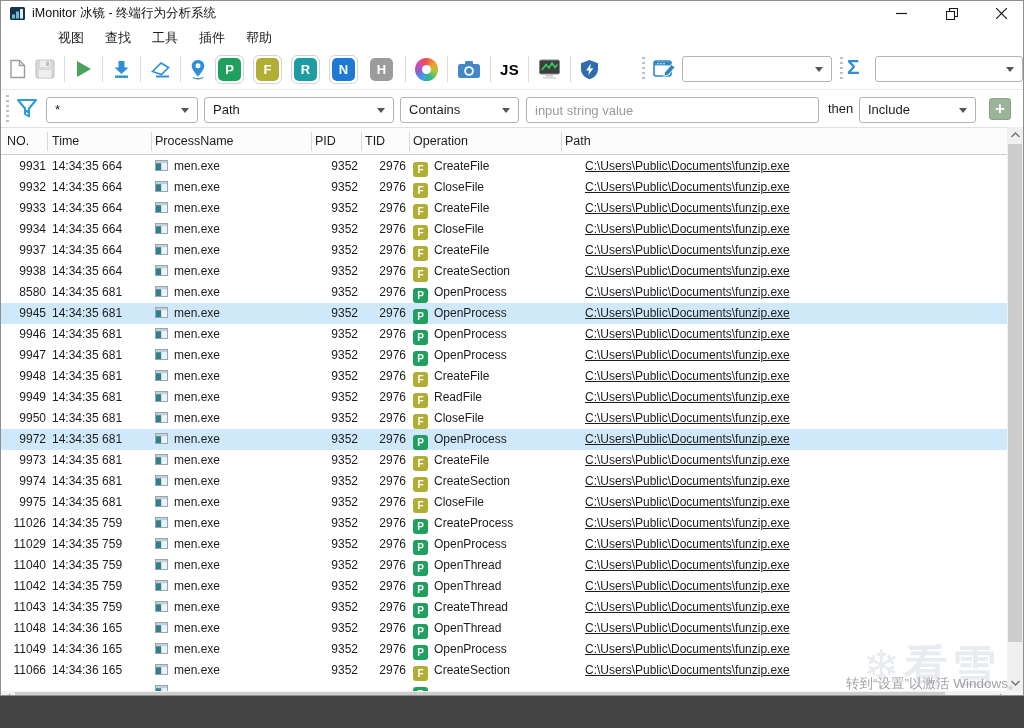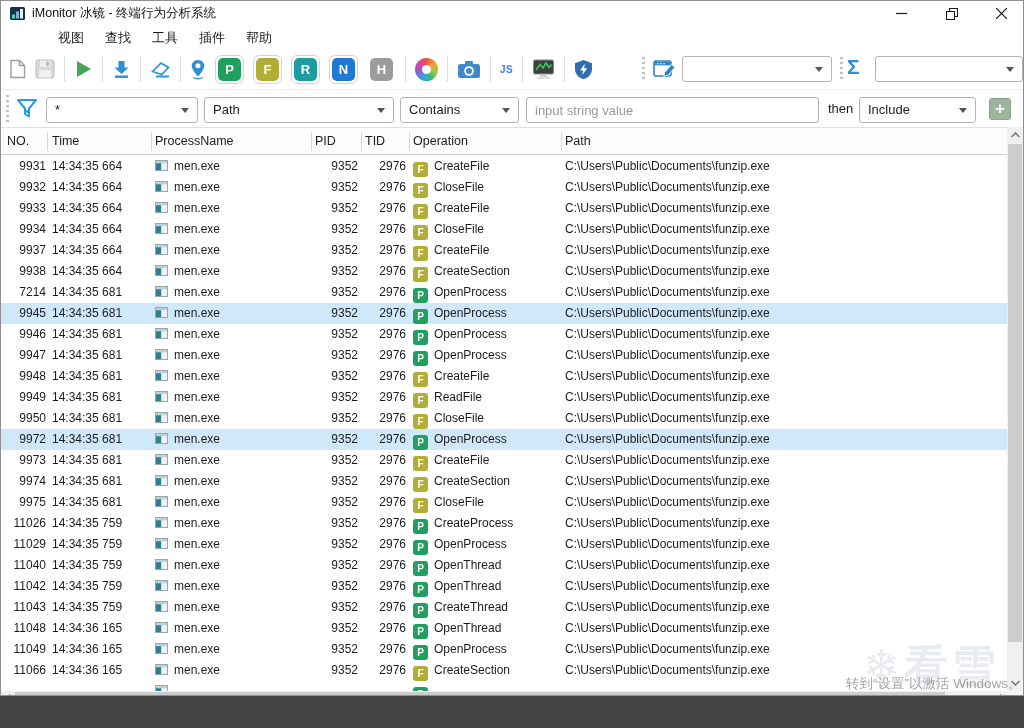--- a/index.html
+++ b/index.html
@@ -25,21 +25,21 @@
   .tb-sep { width:1px; height:26px; background:#dcdcdc; }
   .tb-ico { display:flex; align-items:center; justify-content:center; }
   .lb-wrap { border:1px solid #d4d4d4; border-radius:6px; padding:2px; background:#fff; }
   .lb-wrap.inactive { border-color:transparent; }
   .lb-inner { width:23px; height:23px; border-radius:5px; color:#fff; font-weight:bold; font-size:13px;
               display:flex; align-items:center; justify-content:center; }
   .color-wheel { width:23px; height:23px; border-radius:50%;
      background:conic-gradient(#e8534a,#f0a030,#a8c83a,#35b880,#3aa0e8,#8b5fd0,#d948a8,#e8534a);
      position:relative; }
   .color-wheel::after{ content:""; position:absolute; left:7px; top:7px; width:9px; height:9px; border-radius:50%; background:#fff; }
-  .js-label { font-weight:bold; font-size:10px; color:#3b82f6; letter-spacing:0.5px; }
+  .js-label { font-weight:bold; font-size:15px; color:#000000; letter-spacing:0.5px; }
   .tb-grip { position:absolute; top:8px; width:3px; height:25px;
      background:repeating-linear-gradient(to bottom,#bfbfbf 0 2px,transparent 2px 5px); }
   .grip1{ left:641px; } .grip2{ left:839px; }
   .tb-form { position:absolute; left:652px; top:10px; }
   .sigma { position:absolute; left:846px; top:6px; font-size:21px; font-weight:bold; color:#2e8fd6; }
   .combo { position:absolute; top:7px; height:26px; background:#fff; border:1px solid #b4b4b4; border-radius:3px;
            font-size:13px; line-height:24px; padding-left:8px; color:#1c1c1c; }
   .combo .arrow { position:absolute; right:8px; top:10px; width:0; height:0;
            border-left:4.5px solid transparent; border-right:4.5px solid transparent; border-top:5.5px solid #555; }
   .tb-combo1 { left:681px; width:150px; } .tb-combo2 { left:874px; width:148px; }
@@ -69,21 +69,21 @@
   .trow.sel { background:#cfe8fa; }
   .c-no   { position:absolute; left:0;   width:45px; text-align:right; }
   .c-time { position:absolute; left:51px; }
   .c-proc { position:absolute; left:154px; }
   .proc-ico { vertical-align:-1px; margin-right:6px; }
   .c-pid  { position:absolute; left:300px; width:57px; text-align:right; }
   .c-tid  { position:absolute; left:348px; width:57px; text-align:right; }
   .c-op   { position:absolute; left:412px; }
   .op-ico { display:inline-block; width:15px; height:15px; border-radius:3px; color:#fff; font-weight:bold;
             font-size:10px; line-height:15px; text-align:center; vertical-align:-3px; margin-right:6px; }
-  .c-path { position:absolute; left:564px; }
+  .c-path { position:absolute; left:584px;text-decoration:underline; }
   
   .vscroll { position:absolute; right:0; top:126px; width:16px; height:564px; background:#f0f0f0; }
   .vthumb { position:absolute; left:1px; top:17px; width:14px; height:498px; background:#cdcdcd; }
   .varrow { position:absolute; left:0; width:16px; height:16px; display:flex; align-items:center; justify-content:center; }
   .varrow.up{top:0;} .varrow.down{bottom:0;}
   .hscroll { position:absolute; left:0; top:690px; width:1008px; height:14px; background:#f0f0f0; }
   .hthumb { position:absolute; left:14px; top:1px; width:930px; height:12px; background:#cdcdcd; }
   .harrow { position:absolute; top:0; width:14px; height:14px; display:flex; align-items:center; justify-content:center; }
   .harrow.left{left:0;} .harrow.right{right:0;}
   .corner { position:absolute; right:0; top:690px; width:16px; height:14px; background:#f5f5f5; }
@@ -357,21 +357,21 @@
             <rect x="0.5" y="0.5" width="12" height="10" fill="#eef2f5" stroke="#93a7b0"></rect>
             <rect x="1" y="1" width="11" height="2.2" fill="#c4cfd6"></rect>
             <rect x="1" y="3.2" width="5.2" height="6.8" fill="#2f7f8e"></rect>
           </svg><span class="process-name">men.exe</span></span>
         <span class="c-pid">9352</span>
         <span class="c-tid">2976</span>
         <span class="c-op"><span class="op-ico" style="background: rgb(176, 174, 53);">F</span><span class="operation-name">CreateSection</span></span>
         <span class="c-path">C:\Users\Public\Documents\funzip.exe</span>
       </div>
       <div class="trow">
-        <span class="c-no">7214</span>
+        <span class="c-no">8580</span>
         <span class="c-time">14:34:35 681</span>
         <span class="c-proc"><svg class="proc-ico" width="13" height="11" viewBox="0 0 13 11">
             <rect x="0.5" y="0.5" width="12" height="10" fill="#eef2f5" stroke="#93a7b0"></rect>
             <rect x="1" y="1" width="11" height="2.2" fill="#c4cfd6"></rect>
             <rect x="1" y="3.2" width="5.2" height="6.8" fill="#2f7f8e"></rect>
           </svg><span class="process-name">men.exe</span></span>
         <span class="c-pid">9352</span>
         <span class="c-tid">2976</span>
         <span class="c-op"><span class="op-ico" style="background: rgb(31, 160, 94);">P</span><span class="operation-name">OpenProcess</span></span>
         <span class="c-path">C:\Users\Public\Documents\funzip.exe</span>

